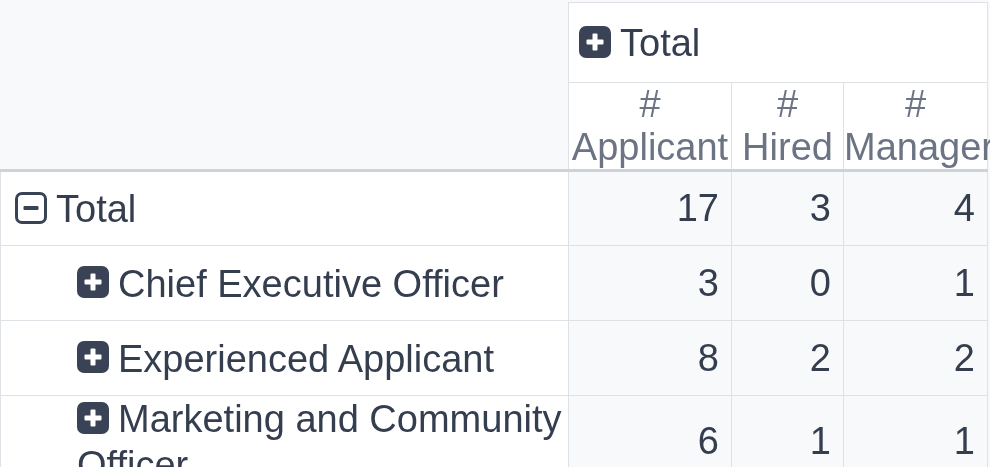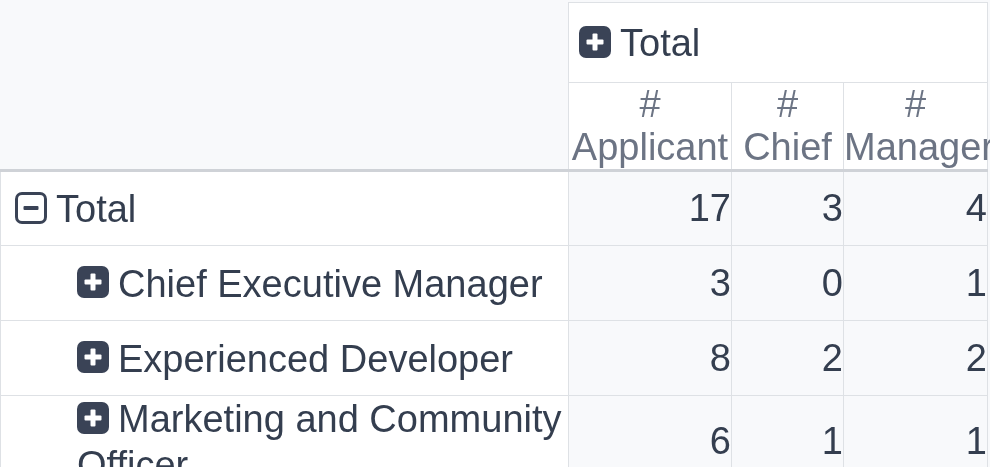--- a/index.html
+++ b/index.html
@@ -72,20 +72,21 @@
   .pivot tbody th {
     text-align: left;
     cursor: pointer;
   }
   .pivot tbody th.depth-0 { padding-left: 14px; }
   .pivot tbody th.depth-1 { padding-left: 76px; }
 
   
   .pivot td.value {
     text-align: right;
+    padding-right: 12px;
   }
 
   
   .sq-icon {
     display: inline-block;
     width: 32px;
     height: 32px;
     border-radius: 7px;
     position: relative;
     vertical-align: middle;
@@ -129,44 +130,44 @@
   </colgroup>
   <thead>
     <tr class="group-row">
       <th class="corner" rowspan="2"></th>
       <th class="group-header" colspan="3">
         <span class="sq-icon plus"></span><span class="lbl">Total</span>
       </th>
     </tr>
     <tr class="measures">
       <th class="measure"># Applicant</th>
-      <th class="measure"># Chief</th>
+      <th class="measure"># Hired</th>
       <th class="measure"># Manager</th>
     </tr>
   </thead>
   <tbody>
     <tr>
       <th class="depth-0">
         <span class="sq-icon minus"></span><span class="lbl">Total</span>
       </th>
       <td class="value">17</td>
       <td class="value">3</td>
       <td class="value">4</td>
     </tr>
     <tr>
       <th class="depth-1">
-        <span class="sq-icon plus"></span><span class="lbl">Chief Executive Manager</span>
+        <span class="sq-icon plus"></span><span class="lbl">Chief Executive Officer</span>
       </th>
       <td class="value">3</td>
       <td class="value">0</td>
       <td class="value">1</td>
     </tr>
     <tr>
       <th class="depth-1">
-        <span class="sq-icon plus"></span><span class="lbl">Experienced Developer</span>
+        <span class="sq-icon plus"></span><span class="lbl">Experienced Applicant</span>
       </th>
       <td class="value">8</td>
       <td class="value">2</td>
       <td class="value">2</td>
     </tr>
     <tr>
       <th class="depth-1">
         <span class="sq-icon plus"></span><span class="lbl">Marketing and Community Officer</span>
       </th>
       <td class="value">6</td>

